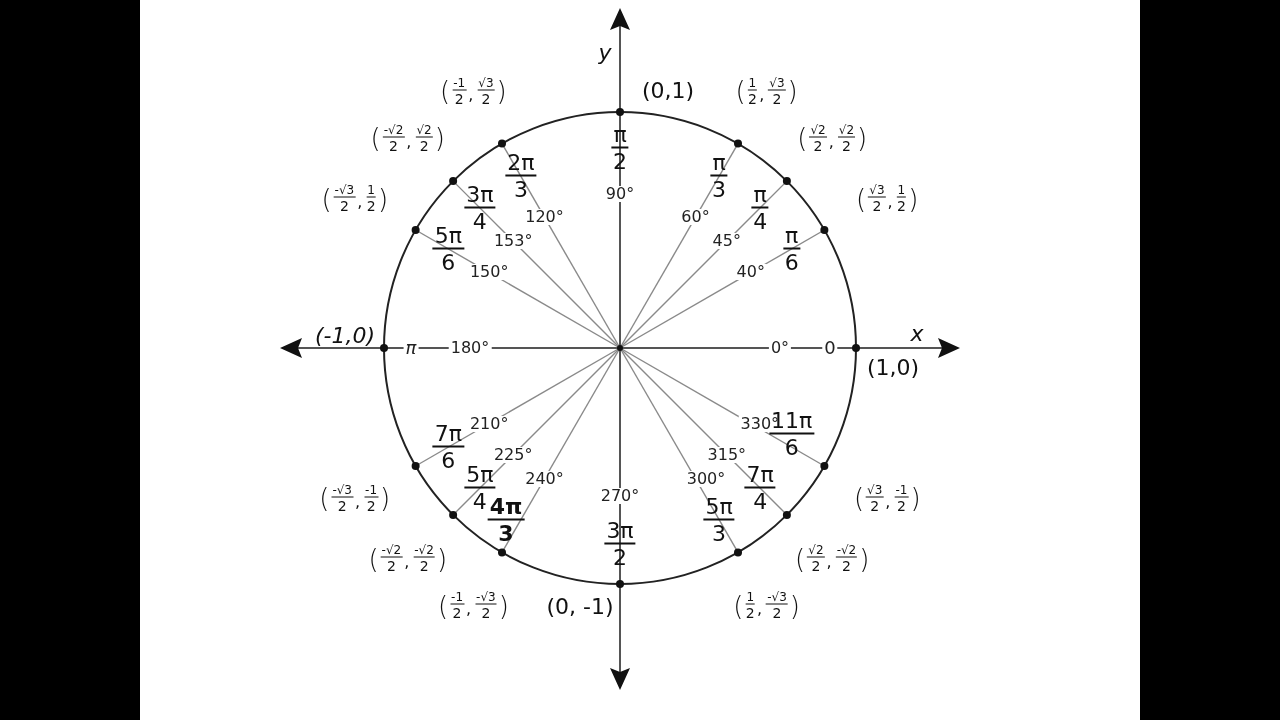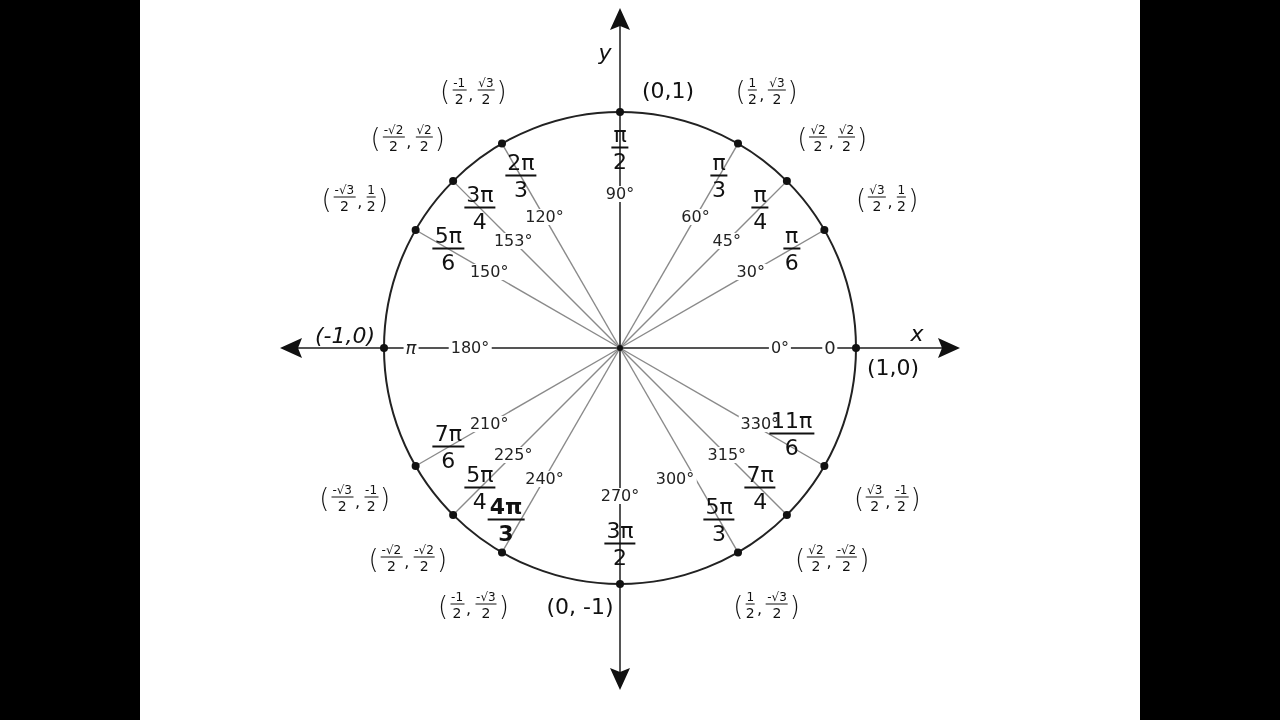--- a/index.html
+++ b/index.html
@@ -99,21 +99,21 @@
   <div class="axis-name" style="left:465px; top:52px;">y</div>
 
   <div class="axis-pt" style="left:753px; top:368px;">(1,0)</div>
   <div class="axis-pt" style="left:528px; top:91px;">(0,1)</div>
   <div class="axis-pt" style="left:205px; top:336px;font-style:italic;">(-1,0)</div>
   <div class="axis-pt" style="left:440px; top:607px;">(0, -1)</div>
 
   <div id="labels">
       <div class="deg" style="left: 640px; top: 348px;">0°</div>
       <div class="deg" style="font-size: 18px; font-style: normal; left: 690px; top: 348px;">0</div>
-      <div class="deg" style="left: 610.804px; top: 272.48px;">30°</div>
+      <div class="deg" style="left: 610.804px; top: 272.48px;">40°</div>
       <div class="frac" style="left: 651.681px; top: 248.88px;">
         <span class="num">π</span>
         <span class="bar"></span>
         <span class="den">6</span>
       </div>
       <div class="coord" style="left: 747.258px; top: 198.4px;">
         <span class="paren">(</span>
         <span class="sf">
           <span class="n">√3</span>
           <span class="b"></span>
@@ -302,21 +302,21 @@
           <span class="d">2</span>
         </span>
         <span class="paren">)</span>
       </div>
       <div class="deg" style="left: 480px; top: 496px; text-align: right;">270°</div>
       <div class="frac" style="left: 480px; top: 544px;">
         <span class="num">3π</span>
         <span class="bar"></span>
         <span class="den">2</span>
       </div>
-      <div class="deg" style="left: 535px; top: 478.804px;">300°</div>
+      <div class="deg" style="left: 566px; top: 478.804px;">300°</div>
       <div class="frac" style="left: 579.12px; top: 519.681px;">
         <span class="num">5π</span>
         <span class="bar"></span>
         <span class="den">3</span>
       </div>
       <div class="coord" style="left: 626.6px; top: 605.258px;">
         <span class="paren">(</span>
         <span class="sf">
           <span class="n">1</span>
           <span class="b"></span>

